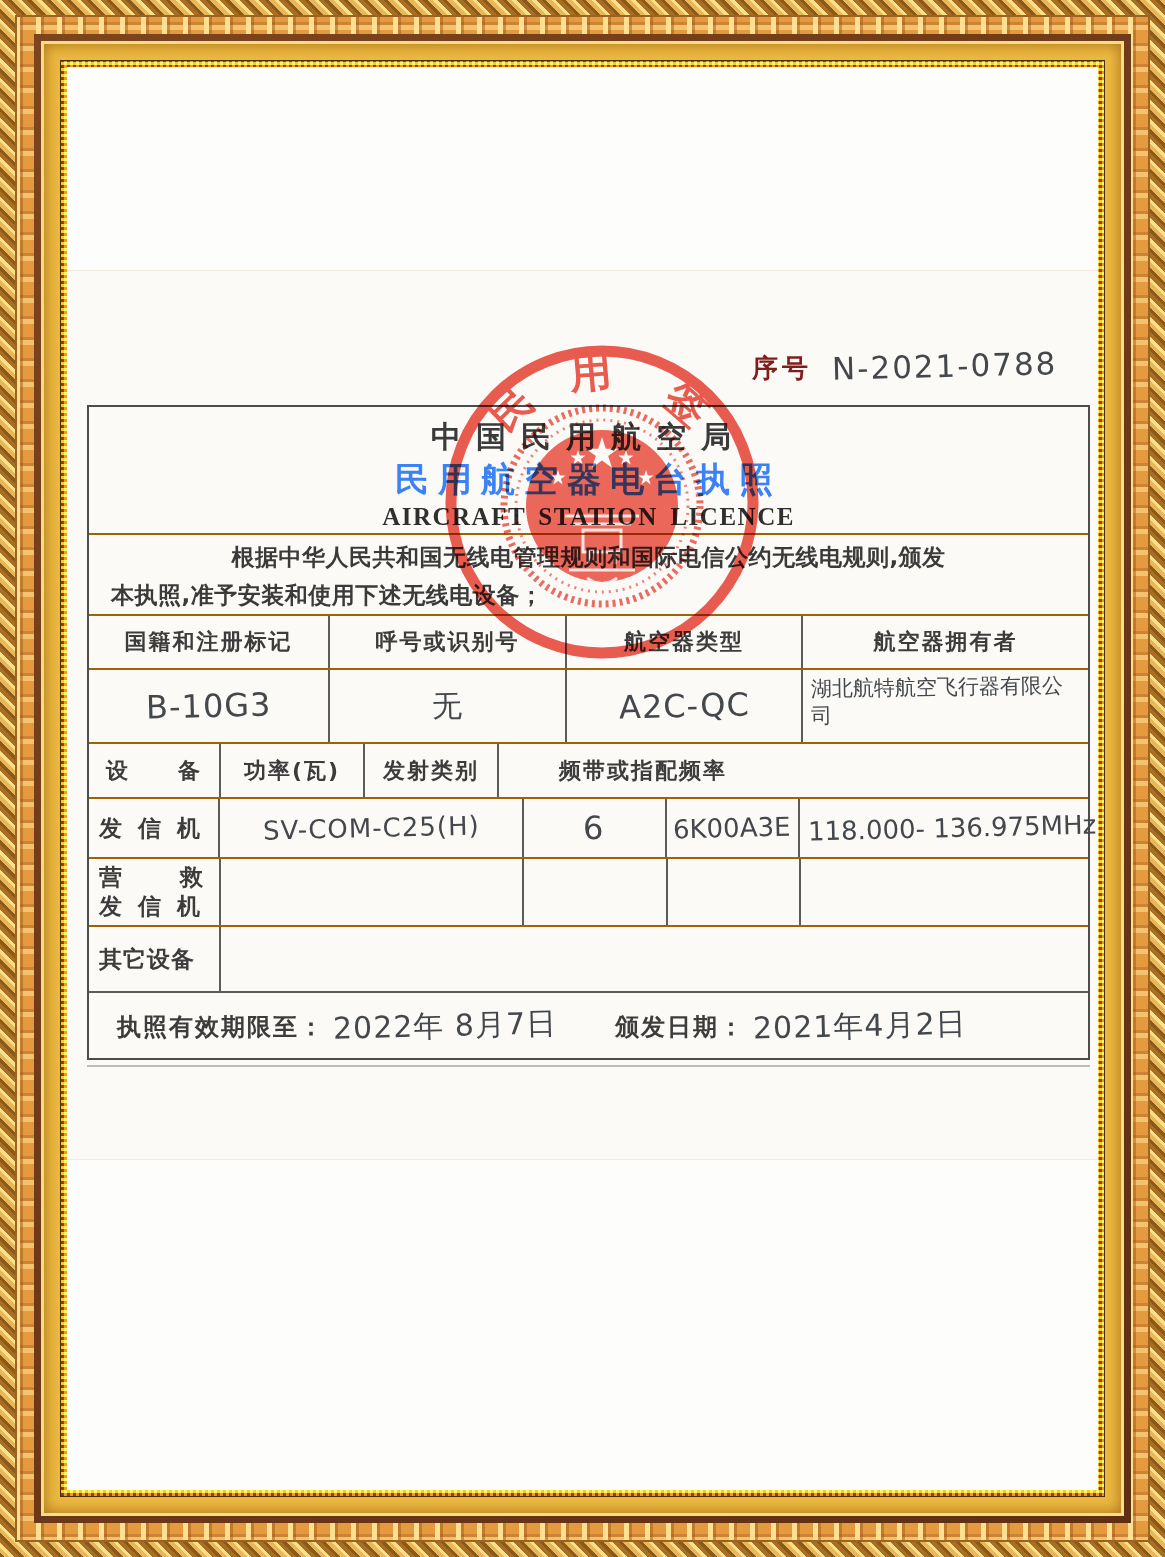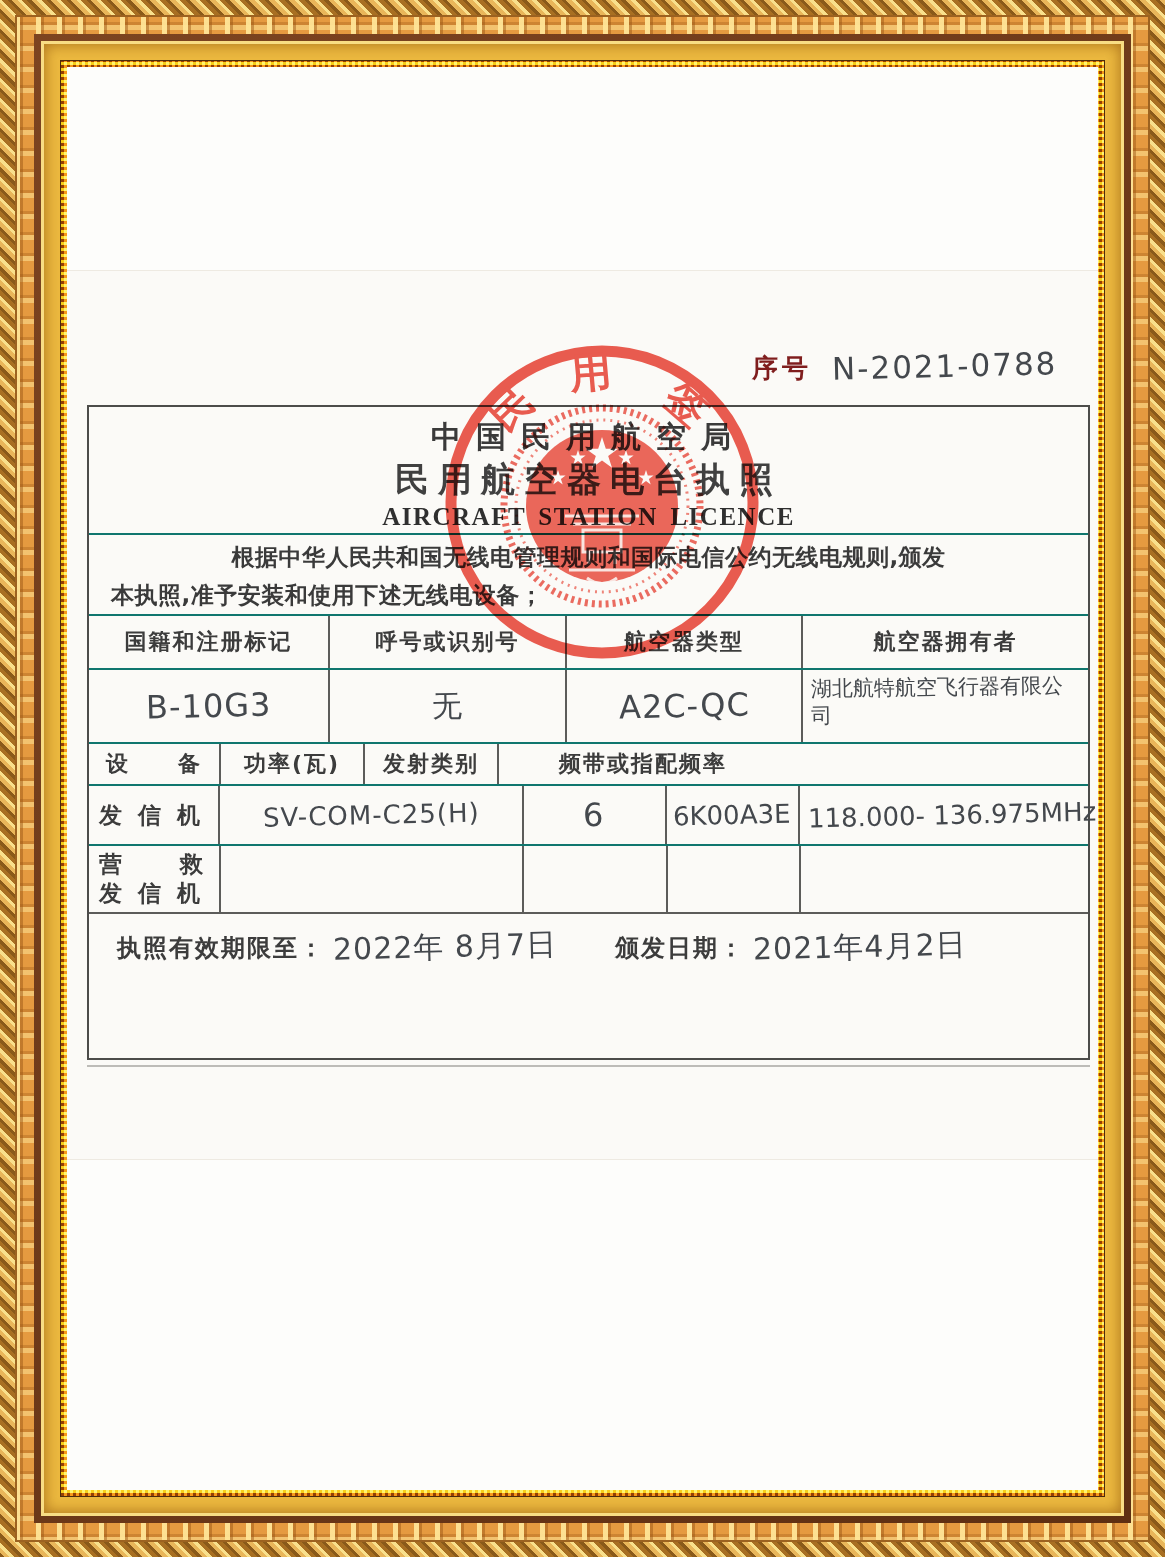--- a/index.html
+++ b/index.html
@@ -30,42 +30,42 @@
   
   .serial{position:absolute;left:752px;top:348px;display:flex;align-items:baseline;gap:20px;}
   .serial .lab{font-size:26px;font-weight:700;letter-spacing:4px;color:#7f1d1d;}
   .hw{font-family:"DejaVu Sans",sans-serif;color:#44484d;font-weight:400;
       transform:rotate(-1.4deg);display:inline-block;letter-spacing:1px;}
   .serial .hw{font-size:31px;letter-spacing:2px;}
 
   
   .doc{position:absolute;left:87px;top:405px;width:1003px;height:655px;
        border:2px solid #4c4c4a;box-sizing:border-box;background:transparent;}
-  .row{display:flex;box-sizing:border-box;border-top:2px solid #0f766e;}
+  .row{display:flex;box-sizing:border-box;border-top:2px solid #a16207;}
   .row:first-child{border-top:none;}
   .c{box-sizing:border-box;display:flex;align-items:center;justify-content:center;
      border-left:2px solid #5c5c5a;overflow:visible;}
   .c:first-child{border-left:none;}
 
   .sec-title{height:126px;border-top:none;display:block;text-align:center;padding-top:10px;}
   .t-cn {font-size:30px;font-weight:700;letter-spacing:15px;line-height:40px;color:#3a3a3a;}
-  .t-sub{font-size:34px;font-weight:700;letter-spacing:9px;line-height:44px;color:#404040;}
+  .t-sub{font-size:34px;font-weight:700;letter-spacing:9px;line-height:44px;color:#3b82f6;}
   .t-en {font-family:"Liberation Serif",serif;font-size:25px;font-weight:700;
          letter-spacing:1.5px;word-spacing:5px;line-height:32px;color:#2f2f2f;}
 
   .sec-pre{height:81px;display:block;font-size:23px;font-weight:700;line-height:38px;
            letter-spacing:.5px;color:#3a3a3a;padding-top:3px;}
   .sec-pre .l1{text-align:center;}
   .sec-pre .l2{text-align:left;padding-left:22px;}
 
   .t1h{height:54px;} .t1v{height:74px;}
   .t1 .c1{width:240px;text-align:center;} .t1 .c2{width:238px;} .t1 .c3{width:237px;} .t1 .c4{width:288px;}
   .hcell{font-size:22px;font-weight:700;letter-spacing:2px;color:#3c3c3c;}
 
-  .t2h{height:42px;} .r1{height:60px;} .r2{height:68px;} .r3{height:66px;}
+  .t2h{height:55px;} .r1{height:60px;} .r2{height:68px;} .r3{height:66px;}
   .t2 .d1{width:130px;} .t2 .d2{width:305px;} .t2 .d3{width:144px;}
   .t2 .d4{width:134px;} .t2 .d5{width:290px;}
   .dev{font-size:23px;font-weight:700;color:#3c3c3c;justify-content:flex-start;
        padding-left:10px;letter-spacing:4px;}
   .dev2{flex-direction:column;align-items:flex-start;justify-content:center;line-height:29px;text-align:right;}
   .merged{flex:1;}
 
   .v-reg{font-size:32px;} .v-call{font-size:30px;} .v-type{font-size:32px;}
   .owner{align-items:flex-start;justify-content:flex-start;}
   .owner .hw{font-size:21px;line-height:27px;letter-spacing:0;text-align:left;
@@ -170,20 +170,24 @@
       <div class="c d1 dev dev2">
         <span>营　　救</span>
         <span>发 信 机</span>
       </div>
       <div class="c d2"></div>
       <div class="c d3"></div>
       <div class="c d4"></div>
       <div class="c d5"></div>
     </div>
 
+    <div class="row t2 r3">
+      <div class="c d1 dev" style="letter-spacing:1px;">其它设备</div>
+      <div class="c merged"></div>
+    </div>
 
     <div class="row foot">
       <span class="flab">执照有效期限至：</span>
       <span class="hw fval">2022年 8月7日</span>
       <span class="flab fgap">颁发日期：</span>
       <span class="hw fval">2021年4月2日</span>
     </div>
   </div>
 
   <div class="underline2"></div>

